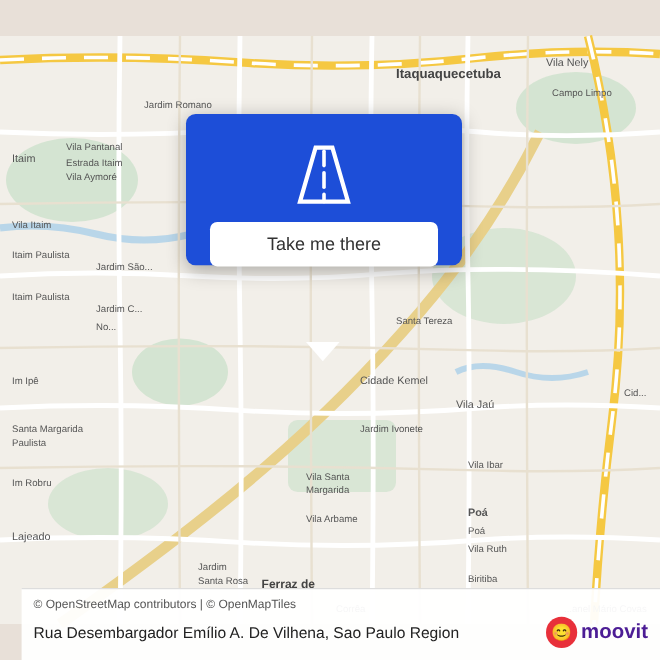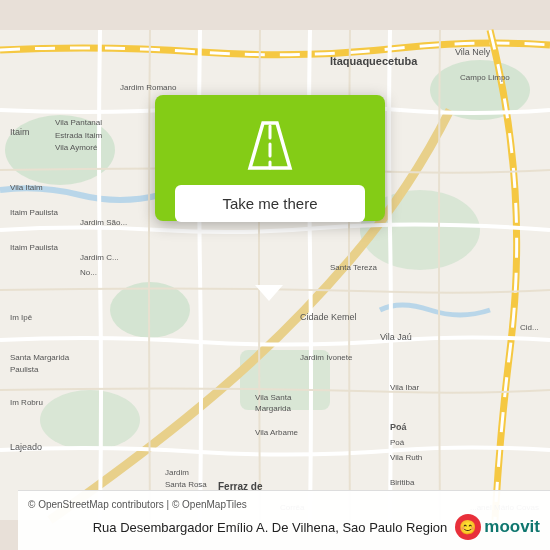--- a/index.html
+++ b/index.html
@@ -25,21 +25,21 @@
       top: 0; left: 0;
       width: 100%; height: 100%;
     }
 
     
     #popup-card {
       position: absolute;
       top: 95px;
       left: 155px;
       width: 230px;
-      background: #84cc16;
+      background: #1d4ed8;
       border-radius: 8px;
       display: flex;
       flex-direction: column;
       align-items: center;
       padding: 20px 20px 0 20px;
       box-shadow: 0 4px 16px rgba(0,0,0,0.3);
       z-index: 10;
     }
 
     #popup-icon-area {
@@ -93,21 +93,21 @@
       color: #555;
       margin-bottom: 4px;
     }
 
     #address-line {
       font-size: 14px;
       color: #222;
       font-weight: 400;
       display: flex;
       align-items: center;
-      justify-content: flex-end;
+      justify-content: space-between;
     }
 
     #moovit-logo {
       display: flex;
       align-items: center;
       gap: 3px;
       font-size: 18px;
       font-weight: bold;
       color: #e8303a;
     }
@@ -228,17 +228,17 @@
   </div>
 
   <div id="popup-arrow" style="position:absolute; top:285px; left:255px; z-index:10; width:0; height:0; border-left:14px solid transparent; border-right:14px solid transparent; border-top:16px solid white;"></div>
 
   <div id="bottom-bar">
     <div id="attribution-line">© OpenStreetMap contributors | © OpenMapTiles</div>
     <div id="address-line">
       <span style="font-size:13px; color:#222;">Rua Desembargador Emílio A. De Vilhena, Sao Paulo Region</span>
       <div id="moovit-logo" style="display:flex; align-items:center; gap:3px; flex-shrink:0; margin-left:8px;">
         <div id="moovit-icon" style="width:26px; height:26px; background:#e8303a; border-radius:50%; display:flex; align-items:center; justify-content:center; color:white; font-size:14px; font-weight:bold;">😊</div>
-        <span style="font-size:17px; font-weight:bold; color:#0f766e;">moovit</span>
+        <span style="font-size:17px; font-weight:bold; color:#4c1d95;">moovit</span>
       </div>
     </div>
   </div>
 </div>
 
 </body></html>

